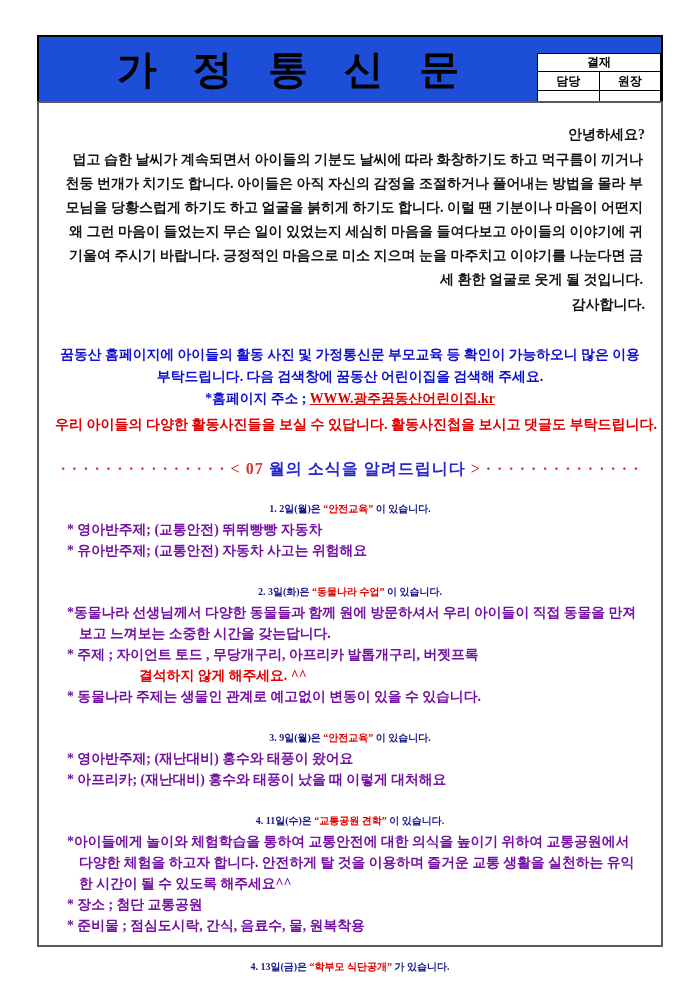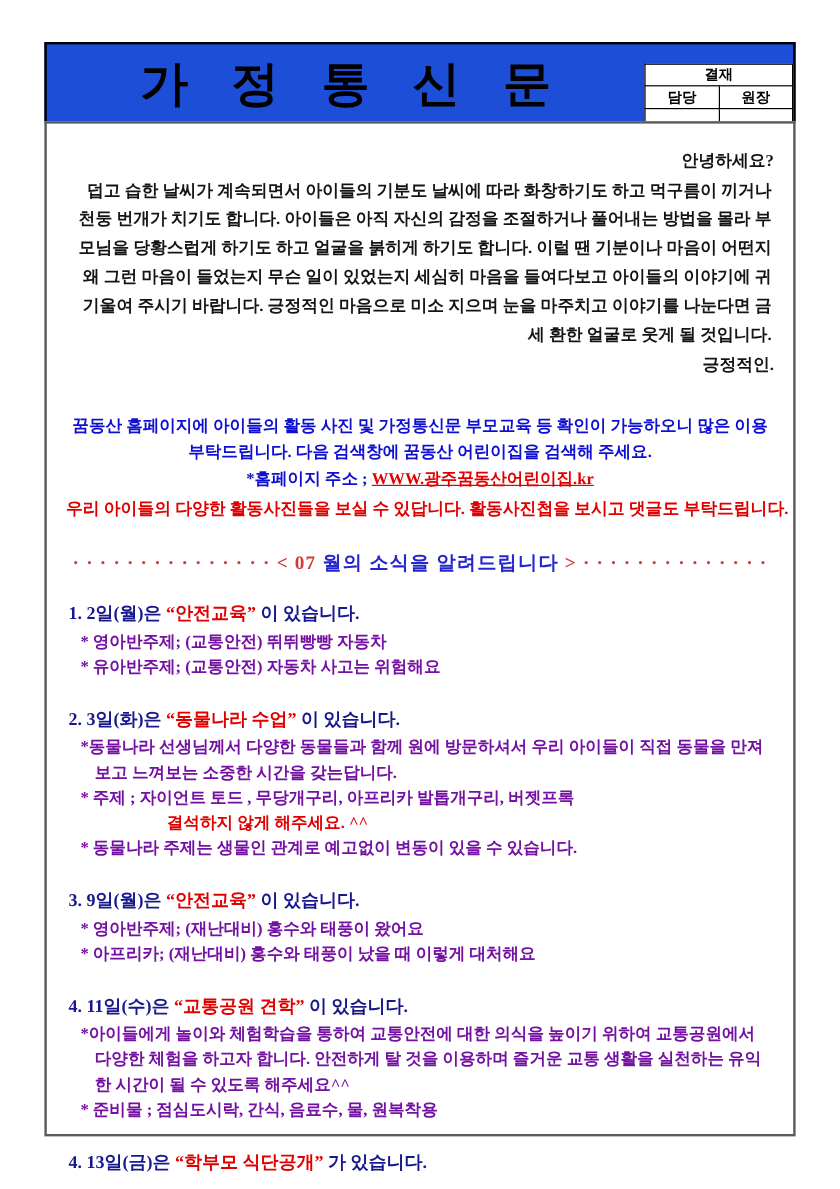--- a/index.html
+++ b/index.html
@@ -52,21 +52,21 @@
   .homepage-line{color:var(--blue);}
   .url{color:var(--red);text-decoration:underline;}
   .n-red{margin-top:3px;color:var(--red);font-size:14px;white-space:nowrap;}
   
   .divider{margin-top:23px;text-align:center;font-size:16px;letter-spacing:1px;white-space:nowrap;}
   .d-red{color:var(--divider-red);}
   .d-blue{color:var(--divider-blue);}
   
   .news-list{margin-top:22px;padding:0 2px;}
   .news-item{margin-bottom:23px;}
-  .news-heading{font-size:15px;color:var(--navy);margin-bottom:4px;}
+  .news-heading{font-size:10px;color:var(--navy);margin-bottom:4px;text-align:center;}
   .news-heading .hl{color:var(--red);}
   .detail{
     font-size:13.8px;line-height:1.52;
     padding-left:22px;text-indent:-12px;
   }
   .detail.purple{color:var(--purple);}
   .detail.red{color:var(--red);}
   .detail.indent2{padding-left:82px;text-indent:0;}
 </style>
 </head>
@@ -93,21 +93,21 @@
         </tr>
       </tbody>
     </table>
   </div>
 
   <div class="body-box">
 
     <div class="greeting">
       <div>안녕하세요?</div>
       <div class="g-body">덥고 습한 날씨가 계속되면서 아이들의 기분도 날씨에 따라 화창하기도 하고 먹구름이 끼거나 천둥 번개가 치기도 합니다. 아이들은 아직 자신의 감정을 조절하거나 풀어내는 방법을 몰라 부모님을 당황스럽게 하기도 하고 얼굴을 붉히게 하기도 합니다. 이럴 땐 기분이나 마음이 어떤지 왜 그런 마음이 들었는지 무슨 일이 있었는지 세심히 마음을 들여다보고 아이들의 이야기에 귀 기울여 주시기 바랍니다. 긍정적인 마음으로 미소 지으며 눈을 마주치고 이야기를 나눈다면 금세 환한 얼굴로 웃게 될 것입니다.</div>
-      <div>긍정적인.</div>
+      <div>감사합니다.</div>
     </div>
 
     <div class="notice">
       <div class="n-blue">꿈동산 홈페이지에 아이들의 활동 사진 및 가정통신문 부모교육 등 확인이 가능하오니 많은 이용 부탁드립니다. 다음 검색창에 꿈동산 어린이집을 검색해 주세요.</div>
       <div class="homepage-line"><span>*홈페이지 주소 ; </span><span class="url">WWW.광주꿈동산어린이집.kr</span></div>
       <div class="n-red">우리 아이들의 다양한 활동사진들을 보실 수 있답니다. 활동사진첩을 보시고 댓글도 부탁드립니다.</div>
     </div>
 
     <div class="divider"><span class="d-red">· · · · · · · · · · · · · · ·  &lt; 07 </span><span class="d-blue">월의 소식을 알려드립니다</span><span class="d-red"> &gt;  · · · · · · · · · · · · · ·</span></div>
 
@@ -135,20 +135,21 @@
     <div class="news-details">
             <div class="detail purple">* 영아반주제; (재난대비) 홍수와 태풍이 왔어요</div>
             <div class="detail purple">* 아프리카; (재난대비) 홍수와 태풍이 났을 때 이렇게 대처해요</div>
           </div>
   </div>
 
   <div class="news-item">
     <div class="news-heading"><span>4. 11일(수)은  </span><span class="hl">“교통공원 견학”</span><span> 이 있습니다.</span></div>
     <div class="news-details">
             <div class="detail purple">*아이들에게 놀이와 체험학습을 통하여 교통안전에 대한 의식을 높이기 위하여 교통공원에서 다양한 체험을 하고자 합니다. 안전하게 탈 것을 이용하며 즐거운 교통 생활을 실천하는 유익한 시간이 될 수 있도록 해주세요^^</div>
+            <div class="detail purple">* 장소 ; 첨단 교통공원</div>
             <div class="detail purple">* 준비물 ; 점심도시락, 간식, 음료수, 물, 원복착용</div>
           </div>
   </div>
 
   <div class="news-item">
     <div class="news-heading"><span>4. 13일(금)은  </span><span class="hl">“학부모 식단공개”</span><span> 가 있습니다.</span></div>
 
   </div>
 
 </div>

